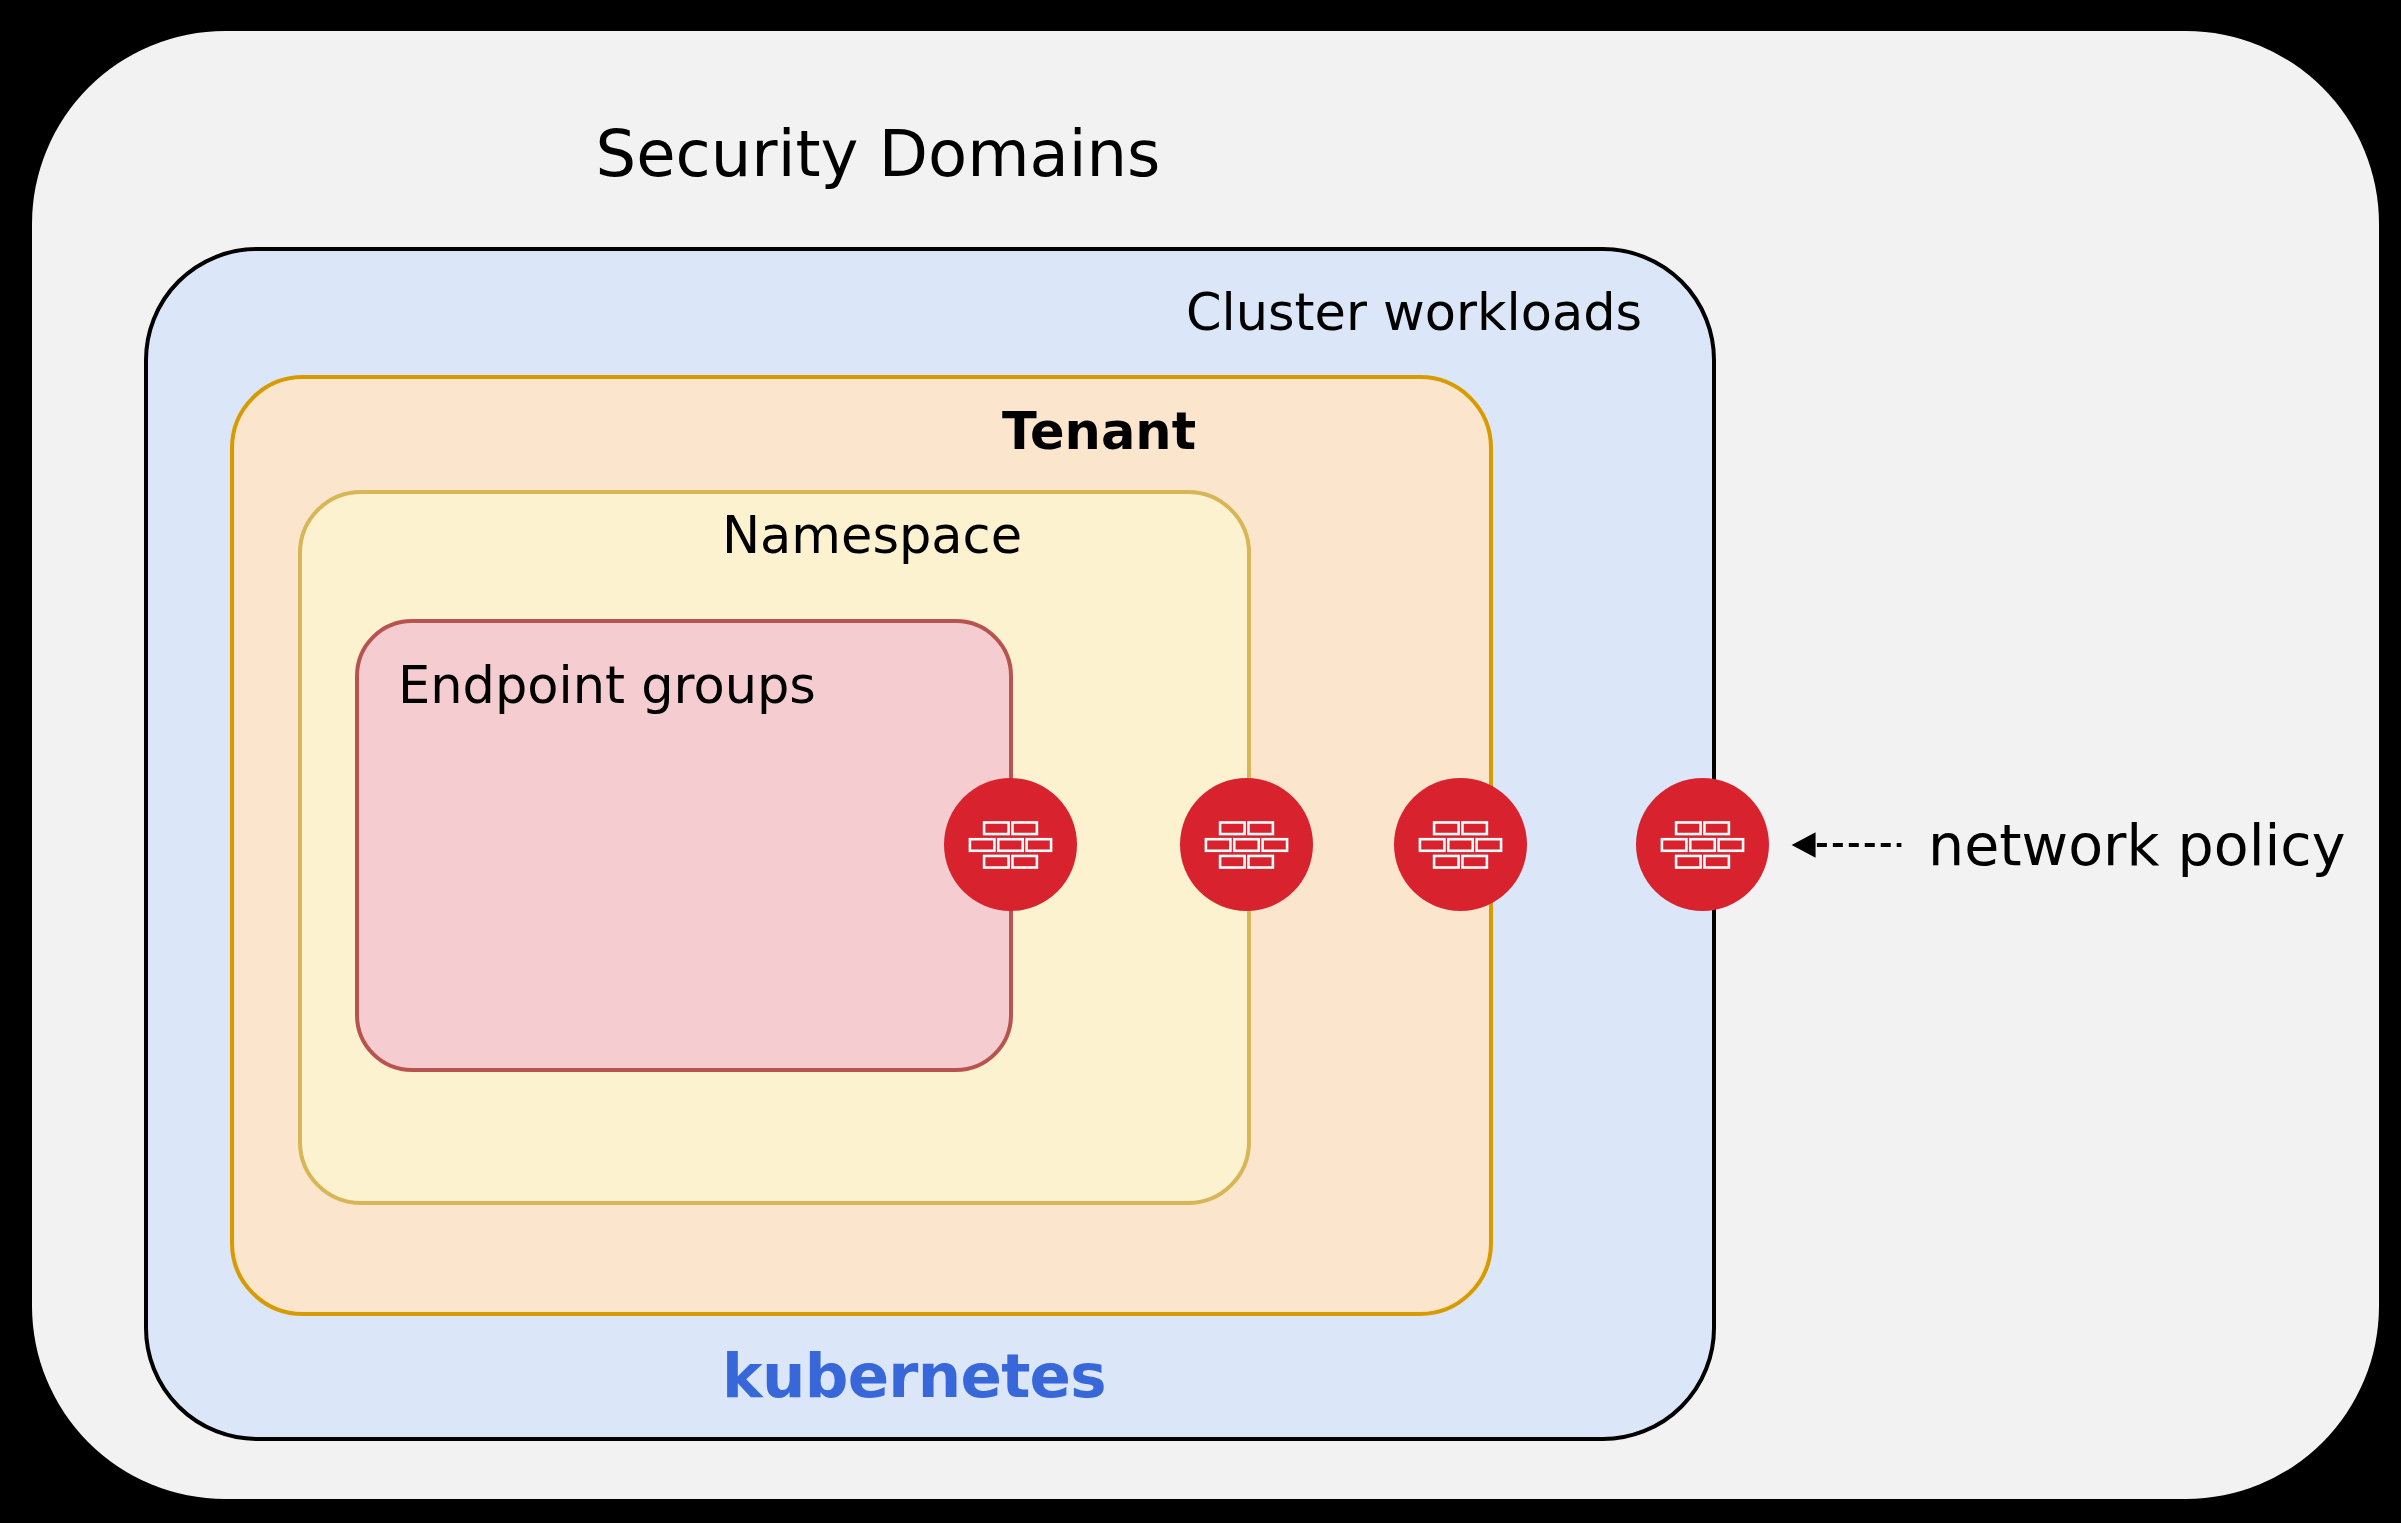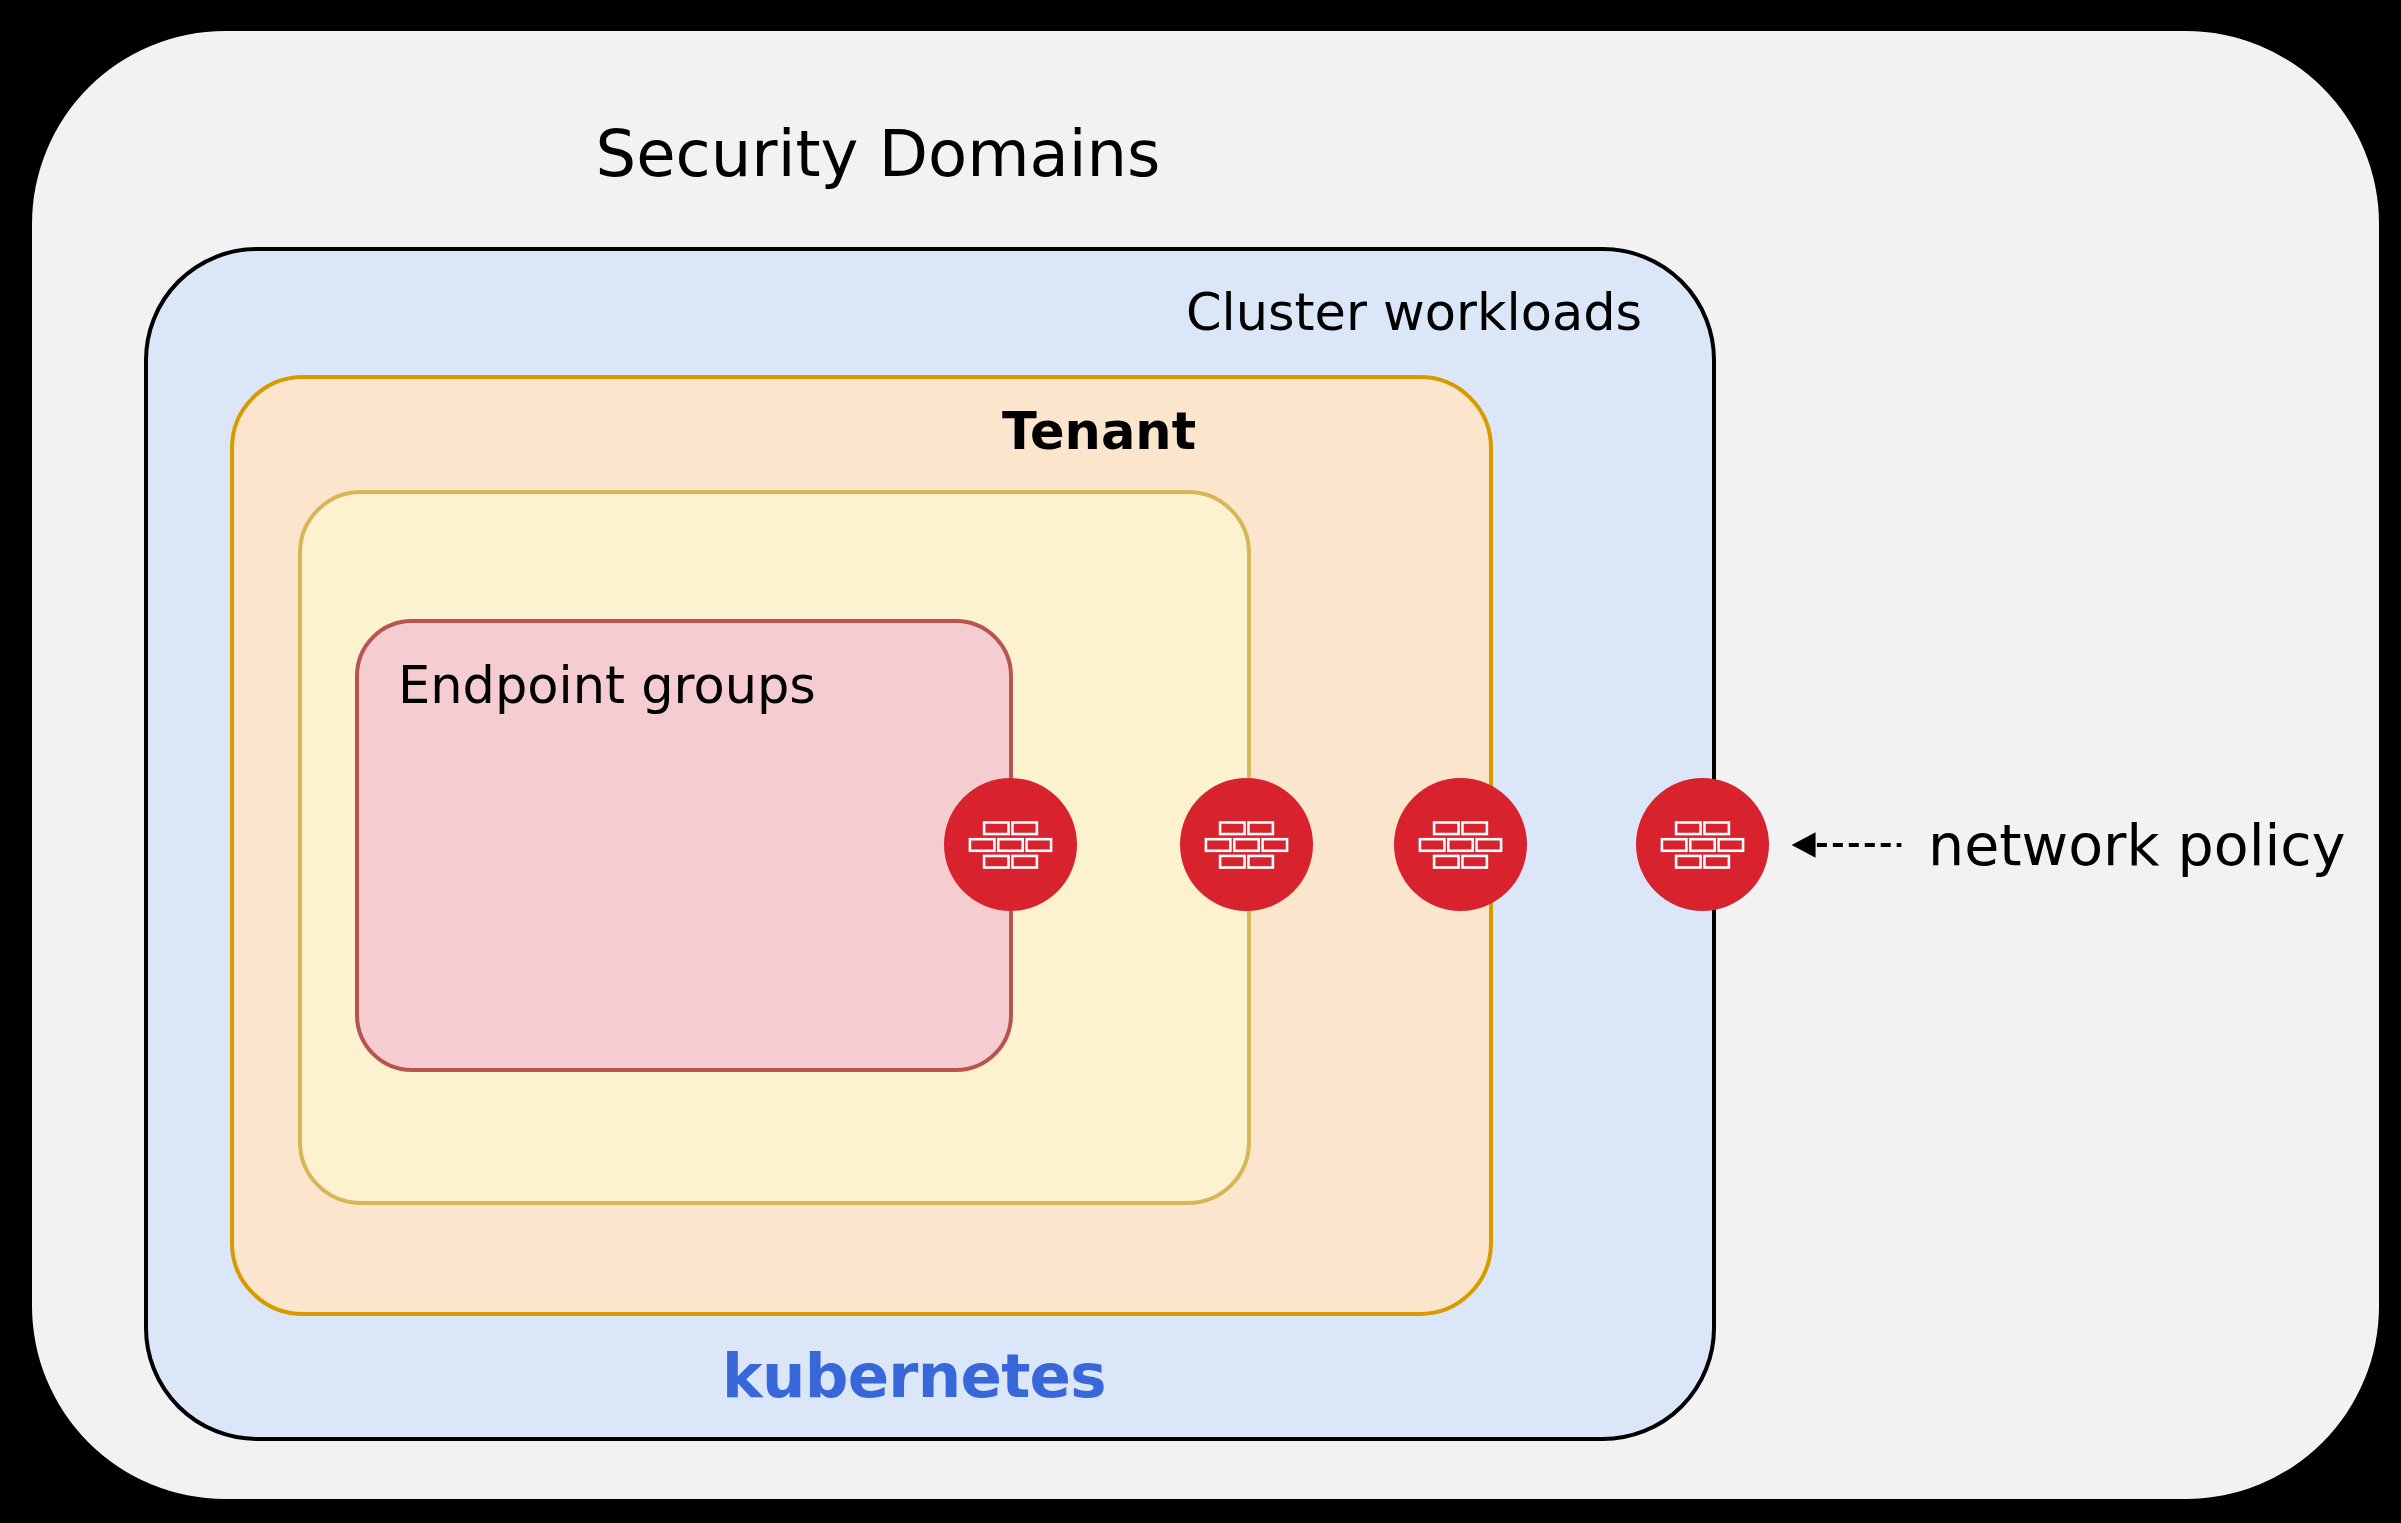--- a/index.html
+++ b/index.html
@@ -106,20 +106,21 @@
 
     <div class="lbl lbl-title">Security Domains</div>
 
     <div class="box box-cluster"></div>
     <div class="box box-tenant"></div>
     <div class="box box-namespace"></div>
     <div class="box box-endpoint"></div>
 
     <div class="lbl lbl-cluster">Cluster workloads</div>
     <div class="lbl lbl-tenant">Tenant</div>
+    <div class="lbl lbl-ns">Namespace</div>
     <div class="lbl lbl-ep">Endpoint groups</div>
 
     <div class="lbl lbl-k8s">kubernetes</div>
 
     <div class="fw-badge fw-1">
       <svg width="85" height="48" viewBox="0 0 132 74">
         <g fill="#d8232f" stroke="#ffffff" stroke-width="4">
           <rect x="25" y="2" width="38" height="18"></rect>
             <rect x="69" y="2" width="38" height="18"></rect>
           <rect x="3" y="28" width="38" height="18"></rect>

